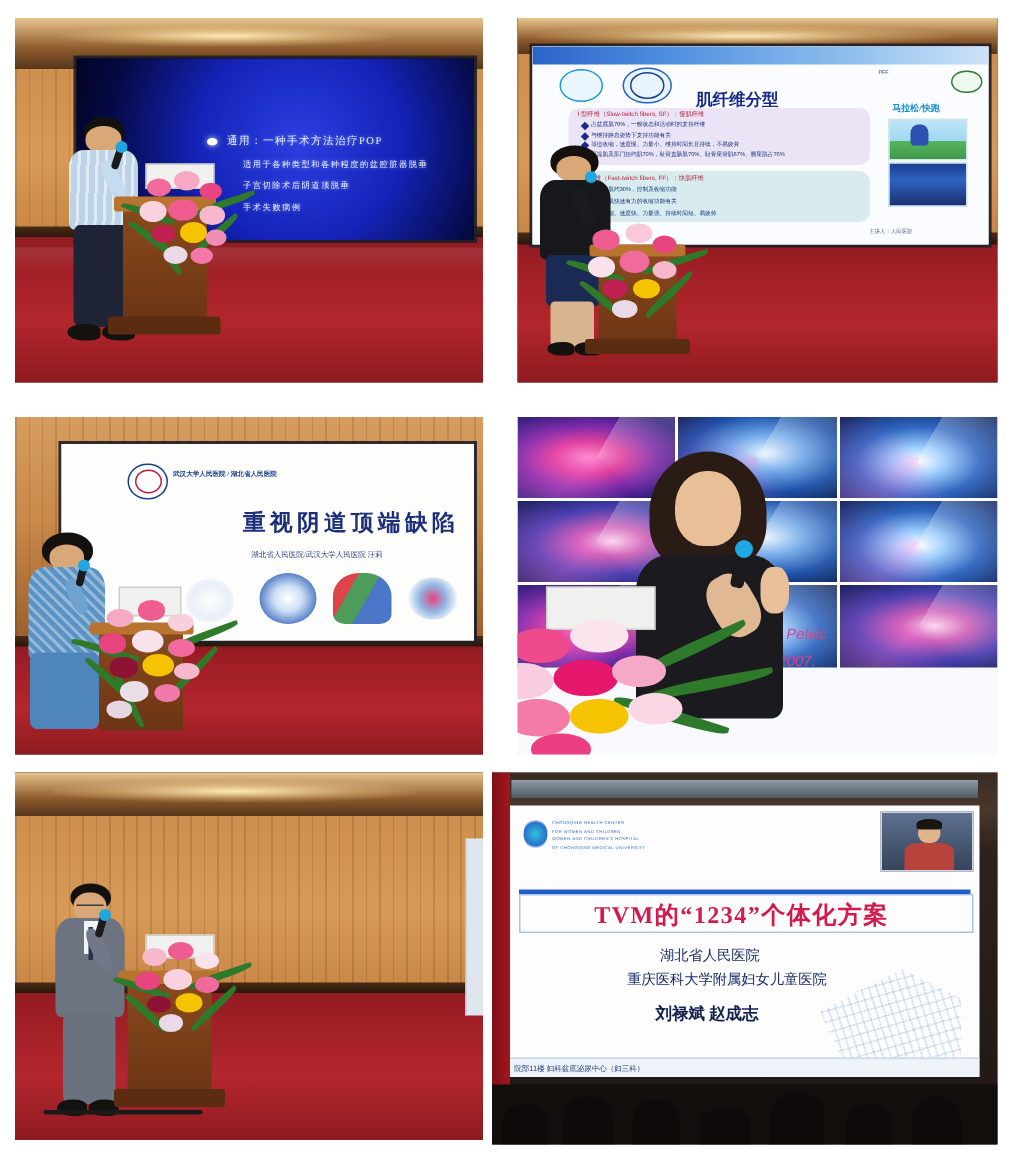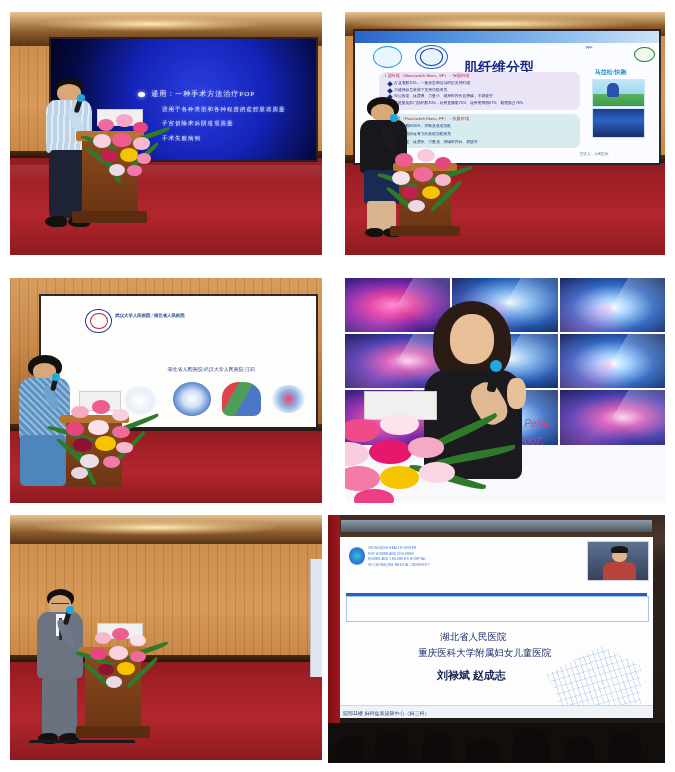--- a/index.html
+++ b/index.html
@@ -180,21 +180,21 @@
     <div class="stage-edge" style="bottom:38%;"></div>
 
     <div class="screen screen-white" style="left:3%;top:8%;width:95%;height:54%;">
       <div class="screen-inner" style="background:#fafcff;">
 
         <div class="wband" style="left:0;top:0;width:100%;height:9%;background:linear-gradient(90deg,#2a63c8,#4f8fe0 30%,#8fc0ee 70%,#cfe3f8);"></div>
         <div class="logo-badge" style="left:20%;top:10%;width:10%;height:17%;background:#e8f3fb;border-color:#2a63c8;"></div>
         <div class="logo-ring" style="left:21.5%;top:12.5%;width:7%;height:12%;"></div>
         <div class="logo-badge" style="left:6%;top:11%;width:9%;height:15%;background:#eaf6fd;border-color:#1b9ad6;"></div>
 
-        <div class="wtitle" style="left:36%;top:21%;font-size:14px;color:#1a2a8a;">肌纤维分型</div>
+        <div class="wtitle" style="left:36%;top:21%;font-size:11px;color:#1a2a8a;">肌纤维分型</div>
 
         <div class="tbox" style="left:8%;top:31%;width:66%;height:29%;background:#eae4f6;"></div>
         <div class="tline" style="left:10%;top:32%;font-size:4.2px;color:#b4233a;">Ⅰ 型纤维（Slow-twitch fibers, SF）：慢肌纤维</div>
         <div class="tbullet" style="left:11%;top:38.5%;"></div>
         <div class="tline" style="left:13%;top:37%;font-size:3.8px;color:#13307a;">占盆底肌70%，一般状态和活动时的支持纤维</div>
         <div class="tbullet" style="left:11%;top:43.5%;"></div>
         <div class="tline" style="left:13%;top:42%;font-size:3.8px;color:#13307a;">与维持静息姿势下支持功能有关</div>
         <div class="tbullet" style="left:11%;top:48.5%;"></div>
         <div class="tline" style="left:13%;top:47%;font-size:3.8px;color:#13307a;">等位收缩，速度慢、力量小、维持时间长且持续，不易疲劳</div>
         <div class="tbullet" style="left:11%;top:53.5%;"></div>
@@ -259,20 +259,21 @@
     <div class="wall" style="background:linear-gradient(180deg,#d79d5e 0%,#c98a4a 30%,#9c5f2c 66%,#7a3f1b 100%);"></div>
     <div class="wall-slats"></div>
     <div class="carpet" style="height:34%;"></div>
     <div class="stage-edge" style="bottom:32%;"></div>
 
     <div class="screen screen-white" style="left:10%;top:8%;width:88%;height:58%;">
       <div class="screen-inner" style="background:#fdfdfb;">
         <div class="logo-badge" style="left:16%;top:10%;width:9%;height:17%;border-color:#17408b;"></div>
         <div class="logo-ring" style="left:17.6%;top:13%;width:6%;height:11%;border-color:#c01a3a;"></div>
         <div class="wsub" style="left:27%;top:13%;font-size:4.4px;color:#17408b;font-weight:bold;">武汉大学人民医院 / 湖北省人民医院</div>
+        <div class="wtitle" style="left:44%;top:33%;font-size:15px;color:#1b2f7a;letter-spacing:3px;">重视阴道顶端缺陷</div>
         <div class="wsub" style="left:46%;top:54%;font-size:5px;color:#2a3f8a;">湖北省人民医院/武汉大学人民医院  汪莉</div>
 
         <div style="position:absolute;left:48%;top:66%;width:14%;height:26%;
                     background:radial-gradient(ellipse at 50% 50%,#ffffff 0%,#cfe0f5 35%,#5b83c9 70%,#ffffff 100%);border-radius:50%;"></div>
         <div style="position:absolute;left:66%;top:66%;width:14%;height:26%;
                     background:linear-gradient(120deg,#d8232a 0%,#d8232a 30%,#2e8b3e 30%,#2e8b3e 55%,#2b5fbf 55%,#2b5fbf 100%);
                     border-radius:45% 45% 20% 20%;opacity:.85;"></div>
         <div style="position:absolute;left:84%;top:68%;width:12%;height:22%;
                     background:radial-gradient(circle at 50% 50%,#e8437f 0%,#8fb4e0 40%,#ffffff 80%);border-radius:50%;"></div>
         <div style="position:absolute;left:30%;top:69%;width:12%;height:22%;
@@ -447,20 +448,21 @@
         <div style="position:absolute;left:9%;top:11%;font-size:2.8px;color:#2b6fd0;letter-spacing:.3px;white-space:nowrap;">WOMEN AND CHILDREN'S HOSPITAL</div>
         <div style="position:absolute;left:9%;top:14%;font-size:2.8px;color:#2b6fd0;letter-spacing:.3px;white-space:nowrap;">OF CHONGQING MEDICAL UNIVERSITY</div>
 
         <div style="position:absolute;right:4%;bottom:6%;width:30%;height:34%;
                     background:repeating-linear-gradient(72deg,rgba(70,120,200,.22) 0 1px,rgba(255,255,255,0) 1px 5px),
                                repeating-linear-gradient(-16deg,rgba(70,120,200,.18) 0 1px,rgba(255,255,255,0) 1px 7px);
                     clip-path:polygon(16% 100%,0 46%,58% 0,100% 32%,100% 100%);"></div>
 
         <div style="position:absolute;left:2%;top:31%;width:96%;height:1.6%;background:#2060c8;"></div>
         <div style="position:absolute;left:2%;top:32.6%;width:96%;height:13%;border:1px solid #a9c4e8;"></div>
+        <div class="wtitle" style="left:18%;top:34.5%;font-size:16px;color:#d31a4e;letter-spacing:1px;">TVM的“1234”个体化方案</div>
 
         <div class="wsub" style="left:32%;top:52%;font-size:9.5px;color:#1a2a6a;">湖北省人民医院</div>
         <div class="wsub" style="left:25%;top:60.5%;font-size:9.5px;color:#1a2a6a;">重庆医科大学附属妇女儿童医院</div>
         <div class="wtitle" style="left:31%;top:72%;font-size:11px;color:#14204f;">刘禄斌    赵成志</div>
 
         <div style="position:absolute;left:0;bottom:0;width:100%;height:7%;background:#eef3fa;border-top:1px solid #c9d6e8;"></div>
         <div style="position:absolute;left:1%;bottom:1.2%;font-size:5px;color:#1f3a72;
                     font-family:'Liberation Sans',sans-serif;white-space:nowrap;">院部11楼  妇科盆底泌尿中心（妇三科）</div>
 
         <div class="vidthumb" style="right:1.5%;top:2%;width:19%;height:21%;">

